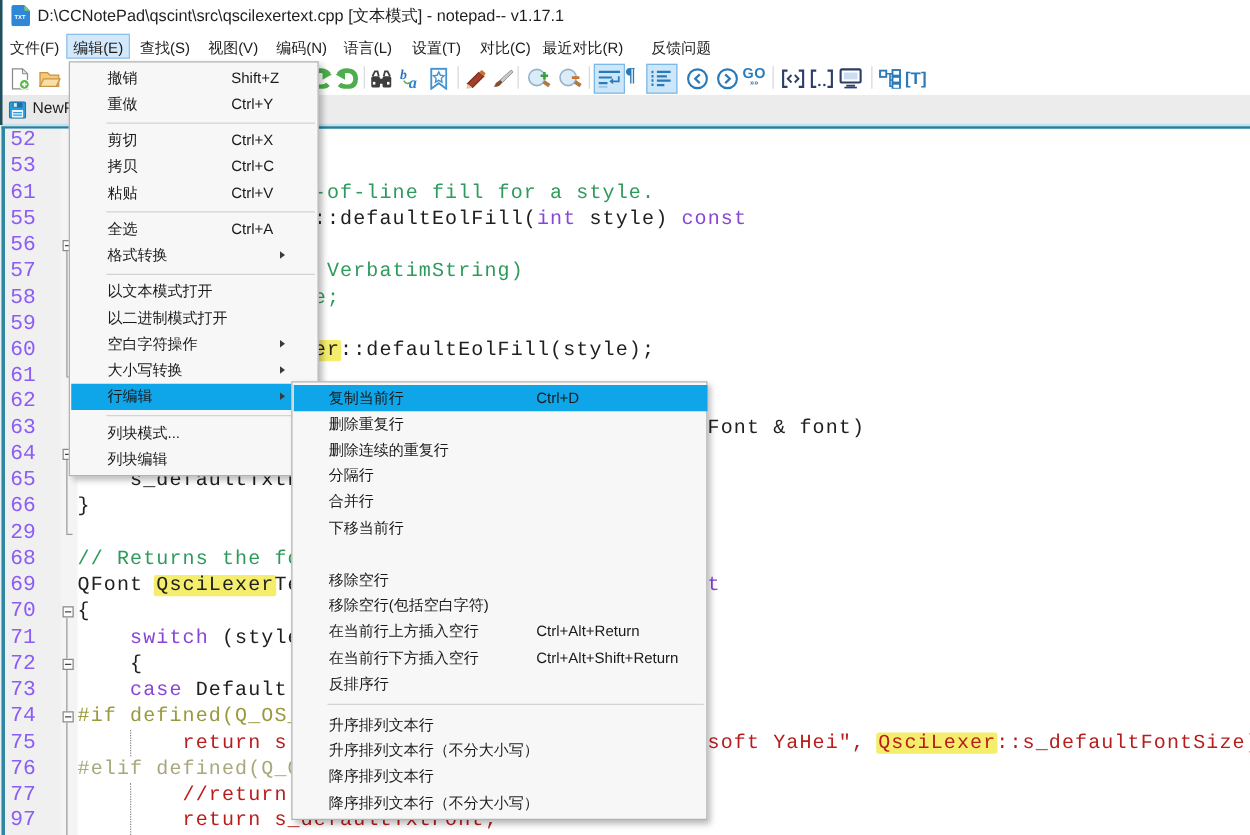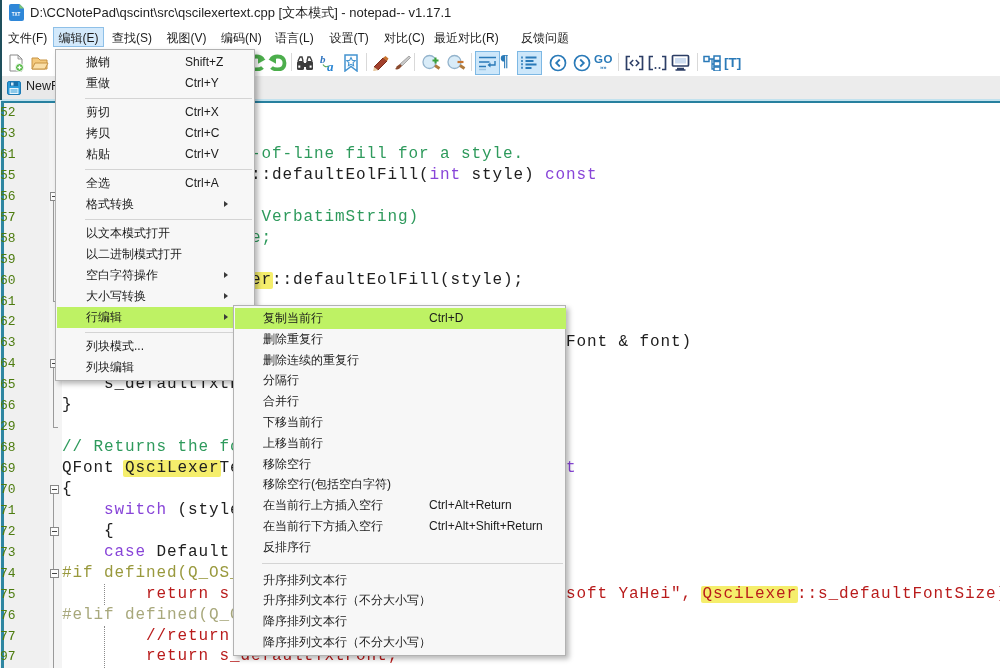--- a/index.html
+++ b/index.html
@@ -24,43 +24,43 @@
 #tabx{left:238px;top:81.5px;width:10.5px;height:11px;background:#92574e;color:#fff;
   font-size:8px;line-height:11px;text-align:center;font-weight:bold}
 
 #edgeLa{left:0;top:0;width:1.5px;height:100px;background:#1f4f5c}
 #edgeLb{left:0;top:100px;width:1px;height:568px;background:#e8f2f6}
 #ebtopl{left:0;top:99.4px;width:1000px;height:1.2px;background:#c2e2ee}
 #ebtop{left:0;top:100.6px;width:1000px;height:2px;background:#27809f}
 #ebleft{left:1px;top:102px;width:2.5px;height:566px;background:#2e86a1}
 #gutter{left:3.5px;top:102.6px;width:45.5px;height:565.4px;background:#f0f0f0}
 #foldm{left:49px;top:102.6px;width:12.5px;height:565.4px;background:#f4f4f4}
-.ln{left:0;width:37px;height:21px;line-height:21px;text-align:left;
-  font-family:"Liberation Mono",monospace;font-size:13px;color:#4d7c0f}
+.ln{left:0;width:37px;height:21px;line-height:21px;text-align:center;
+  font-family:"Liberation Mono",monospace;font-size:17px;color:#8b5cf6}
 .fbox{width:9px;height:9px;background:#fcfcfc;border:1px solid #888;z-index:3}
 .fbox i{position:absolute;left:1px;top:3px;width:5px;height:1px;background:#444}
 .fline{width:1px;background:#9a9a9a}
 .ftick{height:1px;background:#9a9a9a}
 .iguide{width:1px;border-left:1px dotted #8a8a8a}
 
 .cf{position:absolute;height:21px;line-height:21.5px;font-family:"Liberation Mono",monospace;
   font-size:16px;letter-spacing:0.9px;white-space:pre;color:#202020}
 .gr{color:#2e9a5c}.pu{color:#8845d8}.ol{color:#99993d}.ol2{color:#a8a87c}.gy{color:#b91c1c}
 .hlY{position:absolute;height:17px;top:2px;background:#f5ee6c;border-radius:2px}
 
 .menu{background:#f7f7f7;border:1px solid #b2b2b2;box-shadow:3px 3px 5px rgba(0,0,0,0.28);z-index:40}
 #menu1{left:55px;top:49px;width:200px;height:332px}
 #menu2{left:233px;top:305px;width:333px;height:351px;z-index:50}
 .mi{position:absolute;left:1px;width:180px;height:21px;line-height:21px;font-size:12px;color:#1b1b1b;white-space:nowrap}
 .mi .lab{position:absolute;left:29px;top:0}
 .mi .sc{position:absolute;left:128px;top:0}
 .mi .arr{position:absolute;right:9px;top:7px;width:0;height:0;
   border-left:4px solid #3a3a3a;border-top:3.5px solid transparent;border-bottom:3.5px solid transparent}
 .msep{position:absolute;height:1px;background:#d4d4d4}
-.mhl{background:#bef264}
+.mhl{background:#0ea5e9}
 #menu2 .mi{width:331px;height:20.8px;line-height:20.8px}
 #menu2 .lab{left:28px}
 #menu2 .sc{left:194px}
 </style></head>
 <body>
 <div id="stage">
     <div class="abs" id="titlebar"></div>
     <svg class="abs" style="left:9px;top:3.5px" width="15" height="17" viewBox="0 0 15 17">
 <path d="M2 0 h8.5 L15 4.5 V15 a2 2 0 0 1 -2 2 H2 a2 2 0 0 1 -2 -2 V2 a2 2 0 0 1 2 -2 Z" fill="#2f87d8"></path>
 <path d="M10.5 0 L15 4.5 H10.5 Z" fill="#7cc576"></path>
@@ -354,23 +354,20 @@
       </div>
       <div class="mi m2i" style="top:64.4px">
         <span class="lab">分隔行</span>
       </div>
       <div class="mi m2i" style="top:85.2px">
         <span class="lab">合并行</span>
       </div>
       <div class="mi m2i" style="top:106.0px">
         <span class="lab">下移当前行</span>
       </div>
-      <div class="mi m2i" style="top:126.8px">
-        <span class="lab">上移当前行</span>
-      </div>
       <div class="mi m2i" style="top:147.6px">
         <span class="lab">移除空行</span>
       </div>
       <div class="mi m2i" style="top:168.4px">
         <span class="lab">移除空行(包括空白字符)</span>
       </div>
       <div class="mi m2i" style="top:189.2px">
         <span class="lab">在当前行上方插入空行</span>
         <span class="sc">Ctrl+Alt+Return</span>
       </div>

